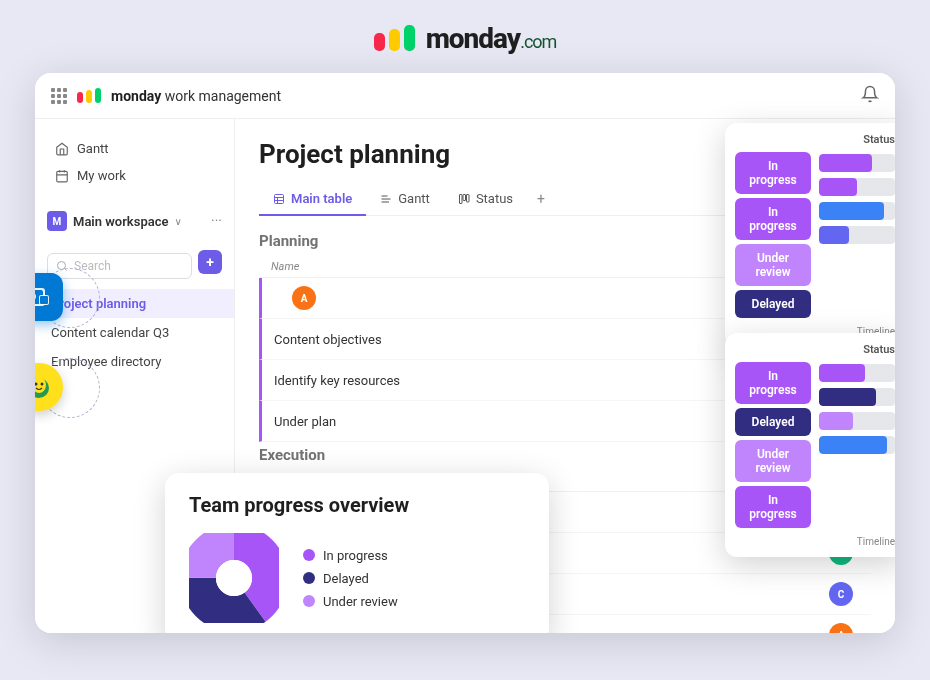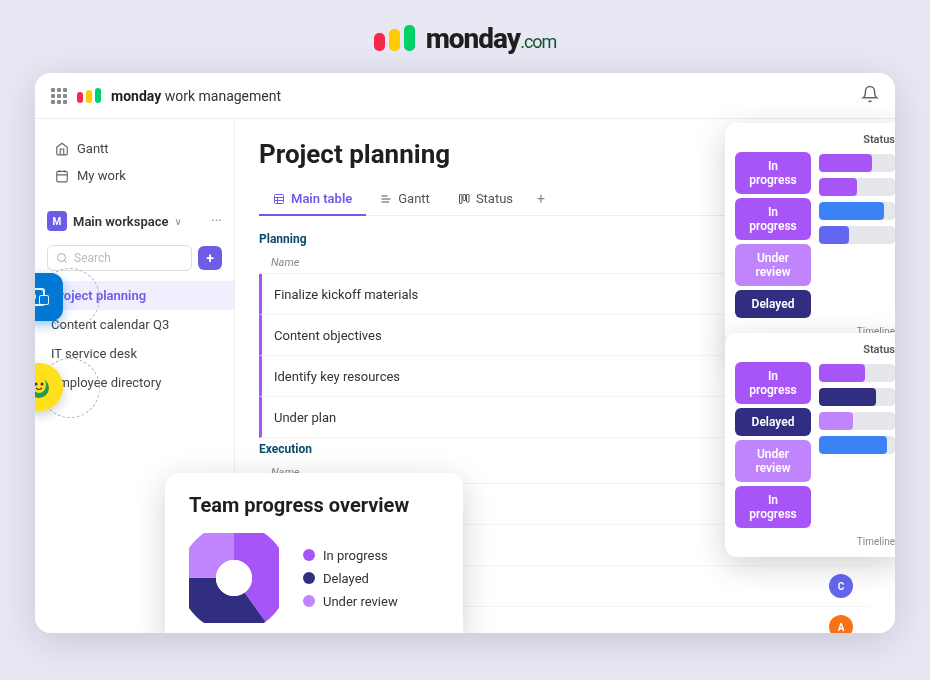--- a/index.html
+++ b/index.html
@@ -167,20 +167,21 @@
     .search-box {
       flex: 1;
       display: flex;
       align-items: center;
       gap: 6px;
       border: 1px solid #ddd;
       border-radius: 6px;
       padding: 5px 8px;
       font-size: 12px;
       color: #888;
+      margin-top: 8px;
     }
 
     .search-plus {
       width: 24px;
       height: 24px;
       background: #6c5ce7;
       border-radius: 6px;
       display: flex;
       align-items: center;
       justify-content: center;
@@ -250,23 +251,23 @@
 
     .tab-plus {
       padding: 8px 10px;
       color: #888;
       cursor: pointer;
       font-size: 14px;
     }
 
     
     .section-label {
-      font-size: 12px;
+      font-size: 15px;
       font-weight: 700;
-      color: #0c4a6e;
+      color: #737373;
       margin-bottom: 6px;
     }
 
     .table-header {
       display: flex;
       font-size: 11px;
       color: #888;
       padding: 4px 0 4px 12px;
       border-bottom: 1px solid #f0f0f0;
     }
@@ -371,21 +372,21 @@
 
     
     .progress-card {
       position: absolute;
       left: 130px;
       bottom: -10px;
       background: #fff;
       border-radius: 14px;
       box-shadow: 0 8px 32px rgba(0,0,0,0.18);
       padding: 20px 24px;
-      width: 298px;
+      width: 384px;
       z-index: 10;
     }
 
     .progress-card-title {
       font-size: 20px;
       font-weight: 700;
       color: #1f1f1f;
       margin-bottom: 16px;
     }
 
@@ -613,21 +614,20 @@
             <circle cx="11" cy="11" r="8"></circle>
             <line x1="21" y1="21" x2="16.65" y2="16.65"></line>
           </svg>
           <span style="color:#bbb;font-size:12px;">Search</span>
         </div>
         <div class="search-plus">+</div>
       </div>
 
       <div class="sidebar-list-item active">Project planning</div>
       <div class="sidebar-list-item">Content calendar Q3</div>
-      <div class="sidebar-list-item">IT service desk</div>
       <div class="sidebar-list-item">Employee directory</div>
     </div>
 
     <div class="main-content">
       <h1 class="page-title">Project planning</h1>
 
       <div class="tabs-row">
         <div class="tab active">
           <svg width="12" height="12" viewBox="0 0 24 24" fill="none" stroke="currentColor" stroke-width="2">
             <rect x="3" y="3" width="18" height="18" rx="2"></rect>
@@ -666,21 +666,20 @@
         </div>
       </div>
 
       <div style="margin-bottom:4px;">
         <div class="section-label">Planning</div>
         <div class="table-header">
           <span class="col-name">Name</span>
           <span class="col-owner">Owner</span>
         </div>
         <div class="table-row">
-          <span class="col-name">Finalize kickoff materials</span>
           <span class="col-owner">
             <div class="avatar" style="background:#f97316;">A</div>
           </span>
         </div>
         <div class="table-row">
           <span class="col-name">Content objectives</span>
           <span class="col-owner">
             <div class="avatar" style="background:#ec4899;">B</div>
           </span>
         </div>

